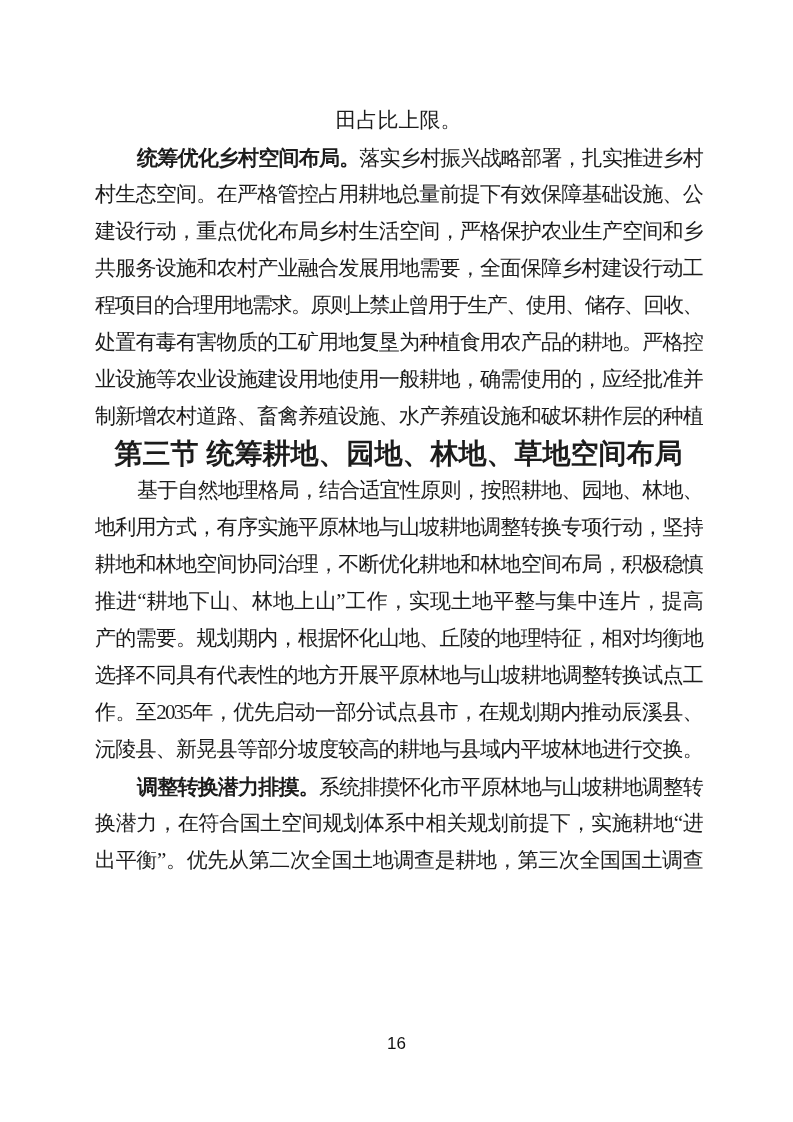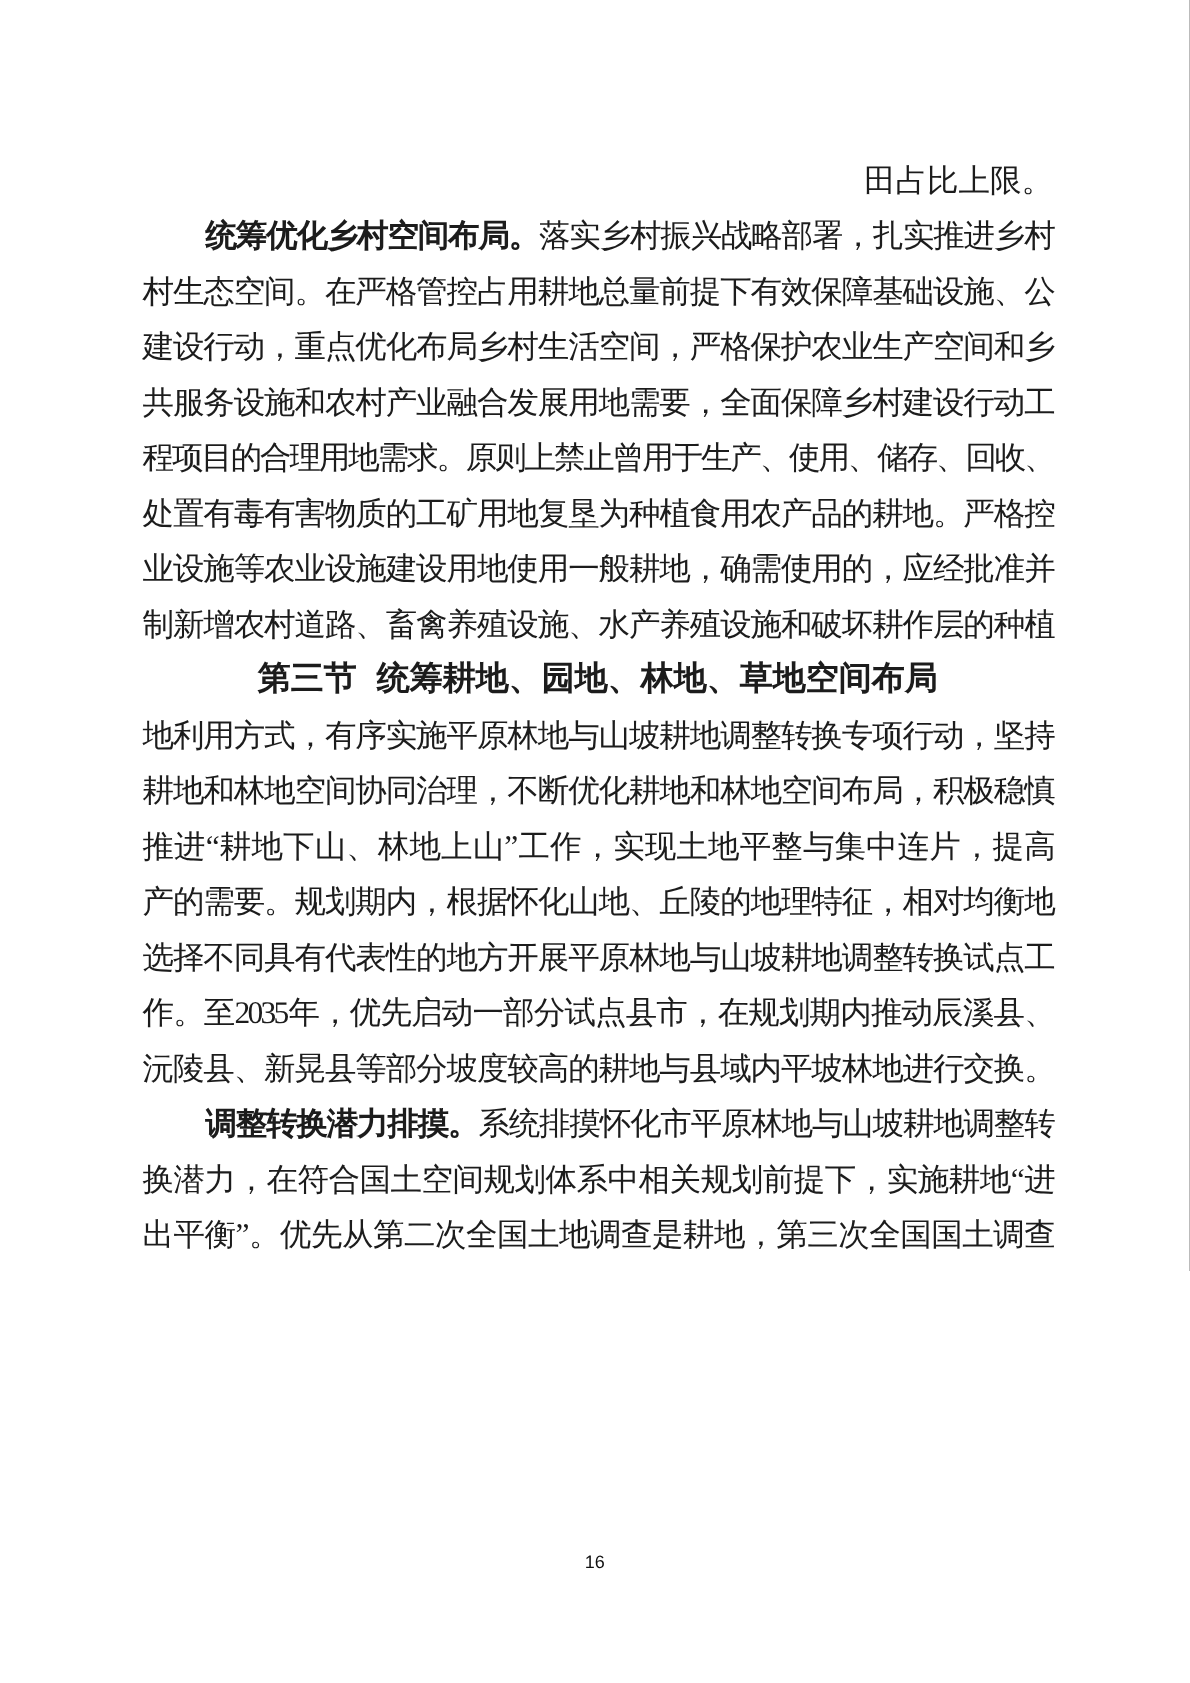--- a/index.html
+++ b/index.html
@@ -34,61 +34,62 @@
   .line.j {
     text-align: justify;
     text-align-last: justify;
     letter-spacing: -1.8px;
     white-space: normal;
   }
   .line.indent {
     text-indent: 42px;
   }
   .line.natural {
-    text-align: right;
+    text-align: center;
     letter-spacing: 0;
   }
   .line.heading {
     text-align: center;
-    font-size: 22px;
+    font-size: 28px;
     font-weight: bold;
     letter-spacing: 0;
-    font-family: Liberation Mono, monospace;
+    font-family: Liberation Sans, sans-serif;
     white-space: normal;
   }
   .lead {
     font-weight: bold;
     font-family: Liberation Sans, sans-serif;
   }
   .page-number {
     position: absolute;
     left: 0;
     right: 0;
     top: 1034px;
     text-align: center;
-    font-size: 12px;
+    font-size: 17px;
     font-family: "Liberation Sans", "DejaVu Sans", sans-serif;
     color: #111;
   }
 </style>
 </head>
 <body>
 
 <div class="page">
   <div class="doc-body">
       <div class="line natural"><span>田占比上限。</span></div>
       <div class="line j indent"><span class="lead">统筹优化乡村空间布局。</span><span>落实乡村振兴战略部署，扎实推进乡村</span></div>
       <div class="line j"><span>村生态空间。在严格管控占用耕地总量前提下有效保障基础设施、公</span></div>
       <div class="line j"><span>建设行动，重点优化布局乡村生活空间，严格保护农业生产空间和乡</span></div>
       <div class="line j"><span>共服务设施和农村产业融合发展用地需要，全面保障乡村建设行动工</span></div>
       <div class="line j"><span>程项目的合理用地需求。原则上禁止曾用于生产、使用、储存、回收、</span></div>
       <div class="line j"><span>处置有毒有害物质的工矿用地复垦为种植食用农产品的耕地。严格控</span></div>
       <div class="line j"><span>业设施等农业设施建设用地使用一般耕地，确需使用的，应经批准并</span></div>
       <div class="line j"><span>制新增农村道路、畜禽养殖设施、水产养殖设施和破坏耕作层的种植</span></div>
       <div class="line heading"><span>第三节 统筹耕地、园地、林地、草地空间布局</span></div>
+      <div class="line j indent"><span>基于自然地理格局，结合适宜性原则，按照耕地、园地、林地、</span></div>
       <div class="line j"><span>地利用方式，有序实施平原林地与山坡耕地调整转换专项行动，坚持</span></div>
       <div class="line j"><span>耕地和林地空间协同治理，不断优化耕地和林地空间布局，积极稳慎</span></div>
       <div class="line j"><span>推进“耕地下山、林地上山”工作，实现土地平整与集中连片，提高</span></div>
       <div class="line j"><span>产的需要。规划期内，根据怀化山地、丘陵的地理特征，相对均衡地</span></div>
       <div class="line j"><span>选择不同具有代表性的地方开展平原林地与山坡耕地调整转换试点工</span></div>
       <div class="line j"><span>作。至2035年，优先启动一部分试点县市，在规划期内推动辰溪县、</span></div>
       <div class="line j"><span>沅陵县、新晃县等部分坡度较高的耕地与县域内平坡林地进行交换。</span></div>
       <div class="line j indent"><span class="lead">调整转换潜力排摸。</span><span>系统排摸怀化市平原林地与山坡耕地调整转</span></div>
       <div class="line j"><span>换潜力，在符合国土空间规划体系中相关规划前提下，实施耕地“进</span></div>
       <div class="line j"><span>出平衡”。优先从第二次全国土地调查是耕地，第三次全国国土调查</span></div>

